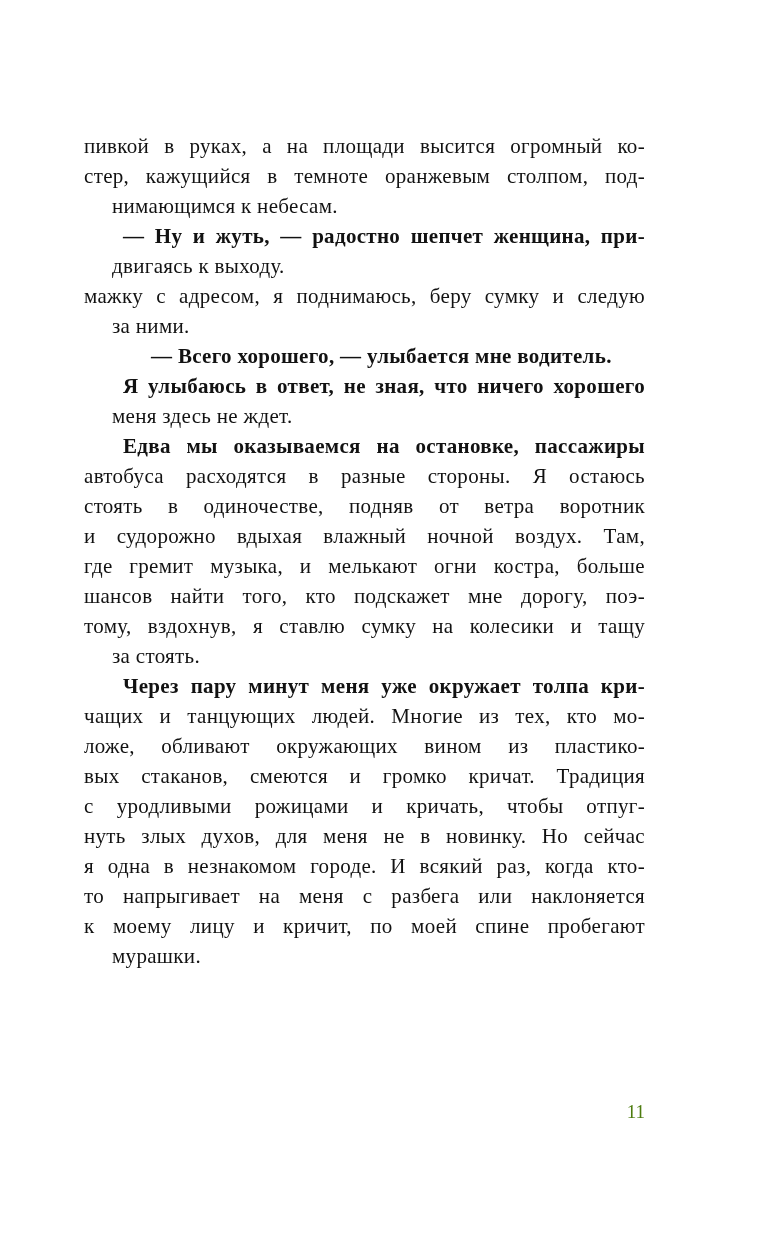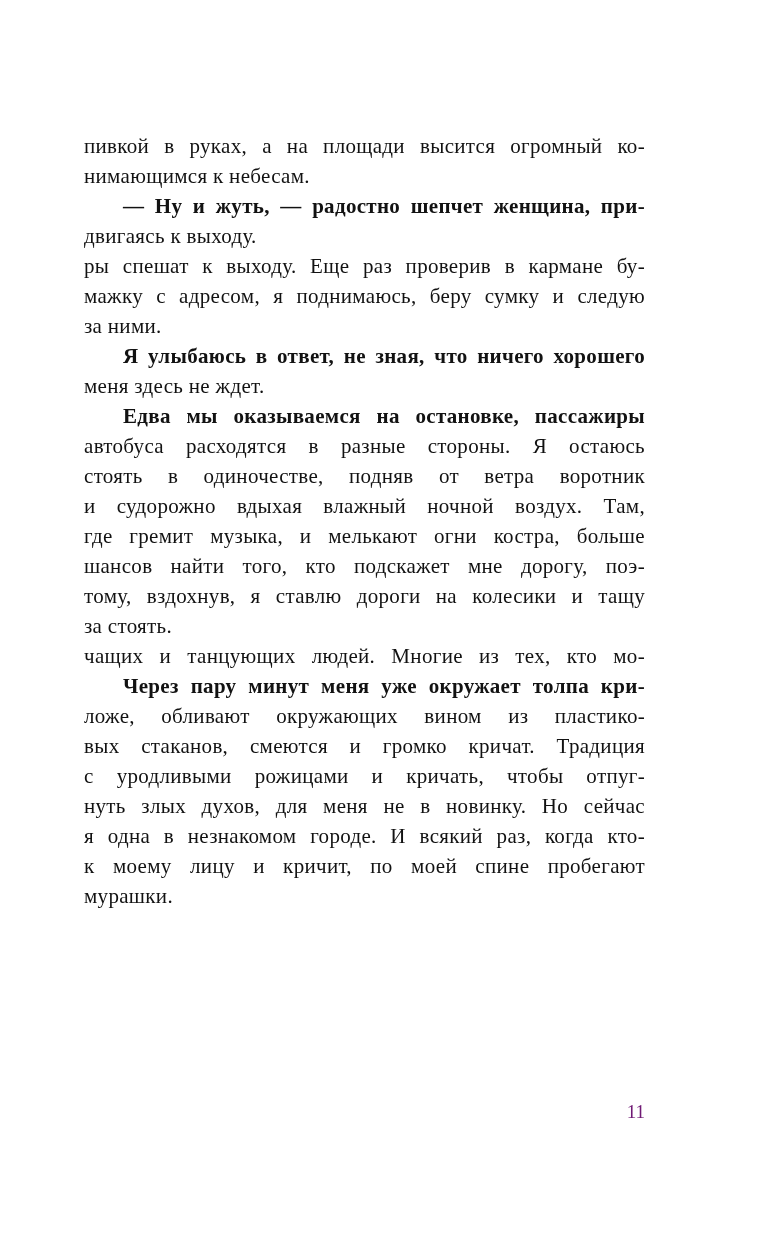--- a/index.html
+++ b/index.html
@@ -31,74 +31,79 @@
     padding: 0;
   }
   .text-line {
     text-align: justify;
     text-align-last: justify;
     white-space: normal;
   }
   .text-line.last-line {
     text-align: center;
     text-align-last: left;
+    margin-left: 28px;
   }
   .text-line.indent-line {
     text-indent: 39px;
     font-weight: bold;
   }
   .page-number {
     position: absolute;
     left: 84px;
     top: 1100px;
     width: 561px;
     text-align: right;
     font-size: 19px;
     line-height: 24px;
-    color: #701a75;
+    color: #4d7c0f;
   }
 </style>
 </head>
 <body>
 
 <div class="book-page">
   <div class="text-block">
       <div class="paragraph">
         <div class="text-line">пивкой в руках, а на площади высится огромный ко-</div>
+        <div class="text-line">стер, кажущийся в темноте оранжевым столпом, под-</div>
         <div class="text-line last-line">нимающимся к небесам.</div>
       </div>
       <div class="paragraph">
         <div class="text-line indent-line">— Ну и жуть, — радостно шепчет женщина, при-</div>
         <div class="text-line last-line">двигаясь к выходу.</div>
       </div>
       <div class="paragraph">
-        <div class="text-line">ры спешат к выходу. Еще раз проверив в кармане бу-</div>
         <div class="text-line">мажку с адресом, я поднимаюсь, беру сумку и следую</div>
         <div class="text-line last-line">за ними.</div>
+      </div>
+      <div class="paragraph">
+        <div class="text-line last-line indent-line">— Всего хорошего, — улыбается мне водитель.</div>
       </div>
       <div class="paragraph">
         <div class="text-line indent-line">Я улыбаюсь в ответ, не зная, что ничего хорошего</div>
         <div class="text-line last-line">меня здесь не ждет.</div>
       </div>
       <div class="paragraph">
         <div class="text-line indent-line">Едва мы оказываемся на остановке, пассажиры</div>
         <div class="text-line">автобуса расходятся в разные стороны. Я остаюсь</div>
         <div class="text-line">стоять в одиночестве, подняв от ветра воротник</div>
         <div class="text-line">и судорожно вдыхая влажный ночной воздух. Там,</div>
         <div class="text-line">где гремит музыка, и мелькают огни костра, больше</div>
         <div class="text-line">шансов найти того, кто подскажет мне дорогу, поэ-</div>
-        <div class="text-line">тому, вздохнув, я ставлю дороги на колесики и тащу</div>
+        <div class="text-line">тому, вздохнув, я ставлю сумку на колесики и тащу</div>
         <div class="text-line last-line">за стоять.</div>
       </div>
       <div class="paragraph">
+        <div class="text-line indent-line">Через пару минут меня уже окружает толпа кри-</div>
         <div class="text-line">чащих и танцующих людей. Многие из тех, кто мо-</div>
-        <div class="text-line indent-line">Через пару минут меня уже окружает толпа кри-</div>
         <div class="text-line">ложе, обливают окружающих вином из пластико-</div>
         <div class="text-line">вых стаканов, смеются и громко кричат. Традиция</div>
         <div class="text-line">с уродливыми рожицами и кричать, чтобы отпуг-</div>
         <div class="text-line">нуть злых духов, для меня не в новинку. Но сейчас</div>
         <div class="text-line">я одна в незнакомом городе. И всякий раз, когда кто-</div>
+        <div class="text-line">то напрыгивает на меня с разбега или наклоняется</div>
         <div class="text-line">к моему лицу и кричит, по моей спине пробегают</div>
         <div class="text-line last-line">мурашки.</div>
       </div>
     </div>
   <div class="page-number">11</div>
 </div>
 
 </body></html>

